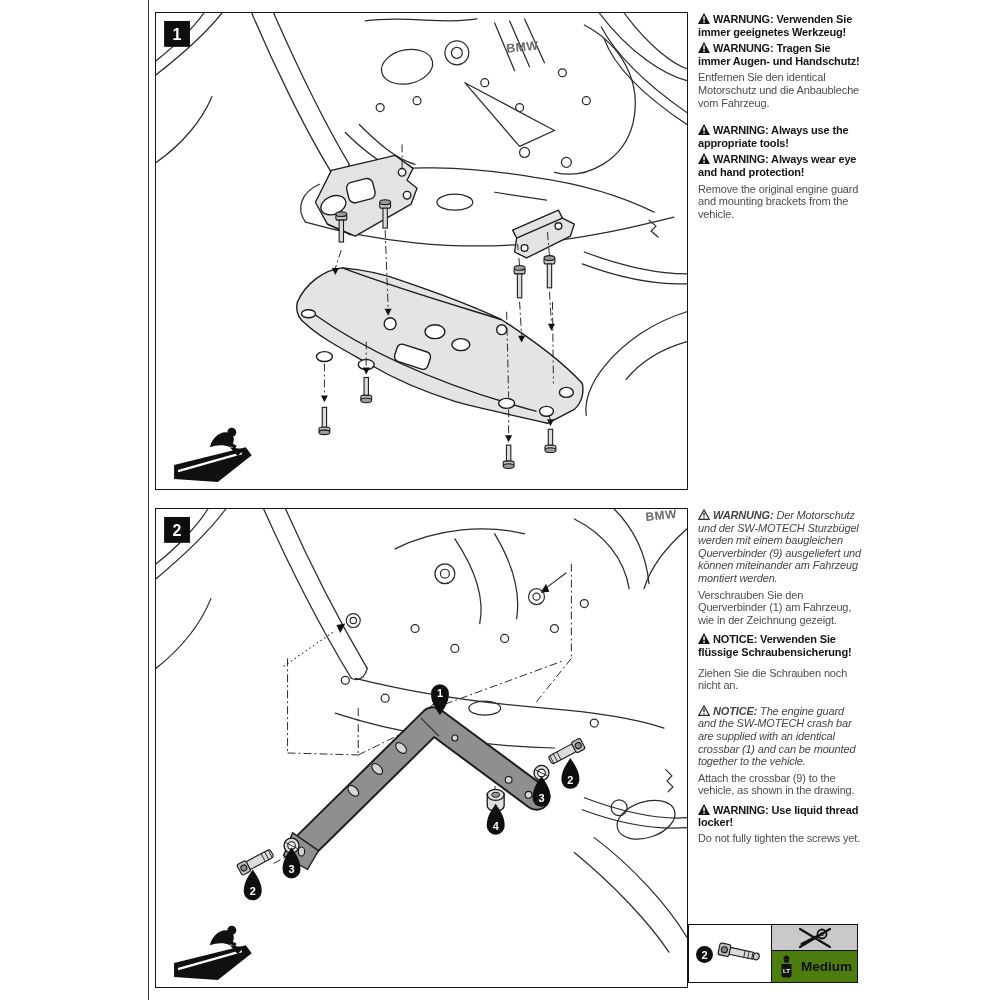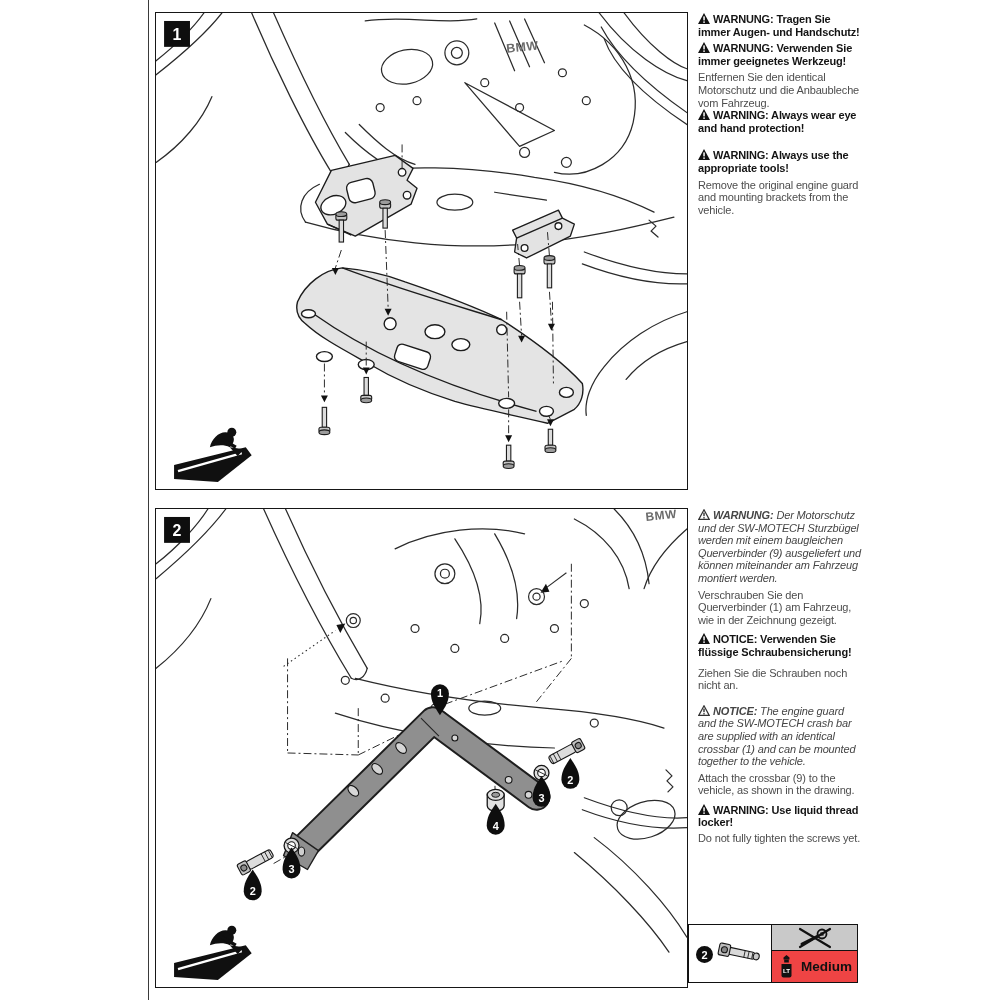--- a/index.html
+++ b/index.html
@@ -44,21 +44,21 @@
   .pt-left{width:83px;position:relative;border-right:1.8px solid #111;box-sizing:border-box;background:#fff;}
   .pt-badge{
     position:absolute;left:7px;top:21px;width:17px;height:17px;border-radius:50%;
     background:#0e0e0e;color:#fff;font-weight:bold;font-size:11px;
     display:flex;align-items:center;justify-content:center;
   }
   .pt-screw{position:absolute;left:24px;top:14px;}
   .pt-right{flex:1;display:flex;flex-direction:column;}
   .pt-top{height:26px;background:#c9c9c9;border-bottom:1.8px solid #111;box-sizing:border-box;
     display:flex;align-items:center;justify-content:center;}
-  .pt-bottom{flex:1;background:#ef4444;display:flex;align-items:center;gap:7px;padding-left:7px;
+  .pt-bottom{flex:1;background:#4d7c0f;display:flex;align-items:center;gap:7px;padding-left:7px;
     font-weight:bold;font-size:13.5px;color:#111;}
 </style>
 </head>
 <body>
 
 <div class="page">
 
   <div class="trim-line"></div>
 
   <section class="panel p1">
@@ -383,44 +383,44 @@
       </g>
     </svg>
   </section>
 
   <aside class="instructions c1">
     <p class="warn">
       <svg class="tri" width="12" height="11" viewBox="0 0 12 11">
           <path d="M6 0 L12 11 L0 11 Z" fill="#111"></path>
           <rect x="5.3" y="3.4" width="1.5" height="4" fill="#fff"></rect>
           <rect x="5.3" y="8.4" width="1.5" height="1.5" fill="#fff"></rect>
+        </svg><span>WARNUNG: Verwenden Sie immer geeignetes Werkzeug!</span>
+    </p>
+    <p class="warn">
+      <svg class="tri" width="12" height="11" viewBox="0 0 12 11">
+          <path d="M6 0 L12 11 L0 11 Z" fill="#111"></path>
+          <rect x="5.3" y="3.4" width="1.5" height="4" fill="#fff"></rect>
+          <rect x="5.3" y="8.4" width="1.5" height="1.5" fill="#fff"></rect>
         </svg><span>WARNUNG: Tragen Sie immer Augen- und Handschutz!</span>
     </p>
+    <p class="body">Entfernen Sie den identical Motorschutz und die Anbaubleche vom Fahrzeug.</p>
+
+    <p class="warn gap-l">
+      <svg class="tri" width="12" height="11" viewBox="0 0 12 11">
+          <path d="M6 0 L12 11 L0 11 Z" fill="#111"></path>
+          <rect x="5.3" y="3.4" width="1.5" height="4" fill="#fff"></rect>
+          <rect x="5.3" y="8.4" width="1.5" height="1.5" fill="#fff"></rect>
+        </svg><span>WARNING: Always use the appropriate tools!</span>
+    </p>
     <p class="warn">
       <svg class="tri" width="12" height="11" viewBox="0 0 12 11">
           <path d="M6 0 L12 11 L0 11 Z" fill="#111"></path>
           <rect x="5.3" y="3.4" width="1.5" height="4" fill="#fff"></rect>
           <rect x="5.3" y="8.4" width="1.5" height="1.5" fill="#fff"></rect>
-        </svg><span>WARNUNG: Verwenden Sie immer geeignetes Werkzeug!</span>
-    </p>
-    <p class="body">Entfernen Sie den identical Motorschutz und die Anbaubleche vom Fahrzeug.</p>
-
-    <p class="warn">
-      <svg class="tri" width="12" height="11" viewBox="0 0 12 11">
-          <path d="M6 0 L12 11 L0 11 Z" fill="#111"></path>
-          <rect x="5.3" y="3.4" width="1.5" height="4" fill="#fff"></rect>
-          <rect x="5.3" y="8.4" width="1.5" height="1.5" fill="#fff"></rect>
         </svg><span>WARNING: Always wear eye and hand protection!</span>
-    </p>
-    <p class="warn gap-l">
-      <svg class="tri" width="12" height="11" viewBox="0 0 12 11">
-          <path d="M6 0 L12 11 L0 11 Z" fill="#111"></path>
-          <rect x="5.3" y="3.4" width="1.5" height="4" fill="#fff"></rect>
-          <rect x="5.3" y="8.4" width="1.5" height="1.5" fill="#fff"></rect>
-        </svg><span>WARNING: Always use the appropriate tools!</span>
     </p>
     <p class="body">Remove the original engine guard and mounting brackets from the vehicle.</p>
   </aside>
 
   <aside class="instructions c2">
     <p class="notice">
       <svg class="tri" width="12" height="11" viewBox="0 0 12 11">
           <path d="M6 0.8 L11.2 10.4 L0.8 10.4 Z" fill="none" stroke="#333" stroke-width="1.2"></path>
           <rect x="5.3" y="3.6" width="1.4" height="3.6" fill="#333"></rect>
           <rect x="5.3" y="8.1" width="1.4" height="1.4" fill="#333"></rect>

